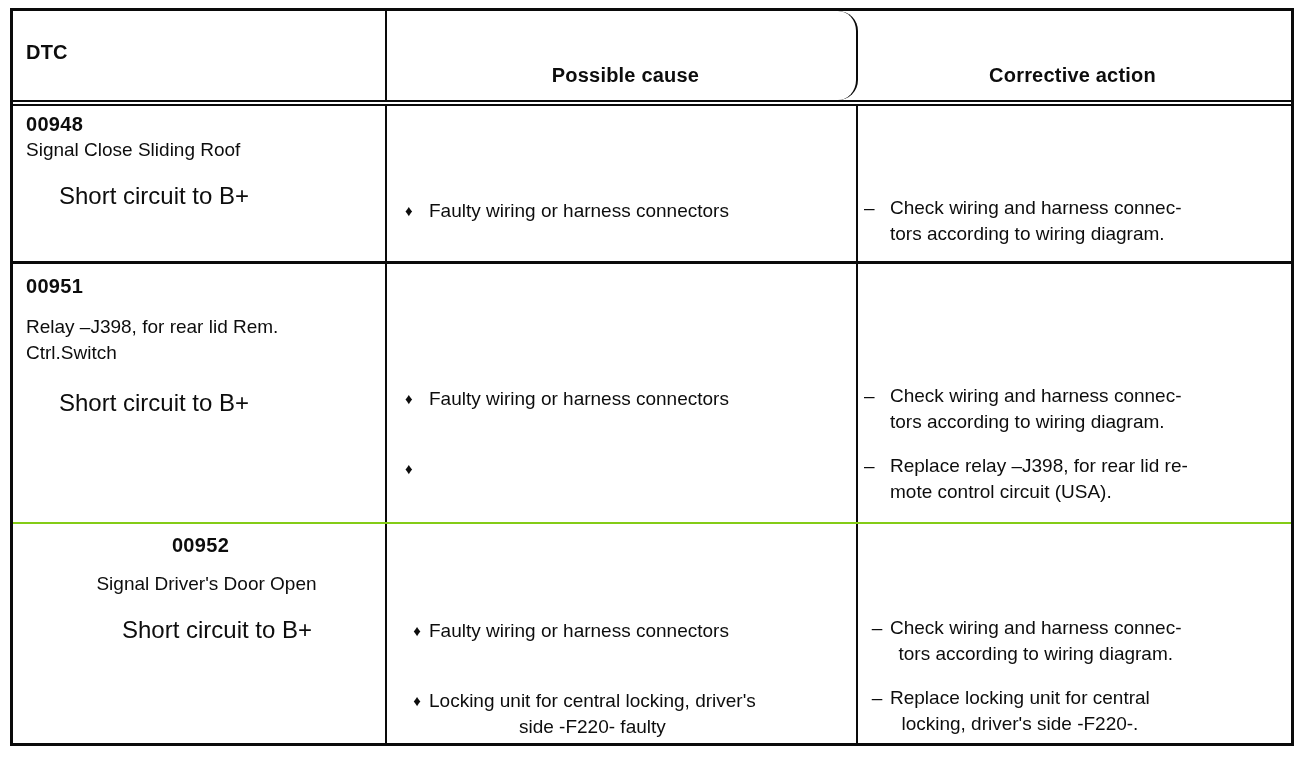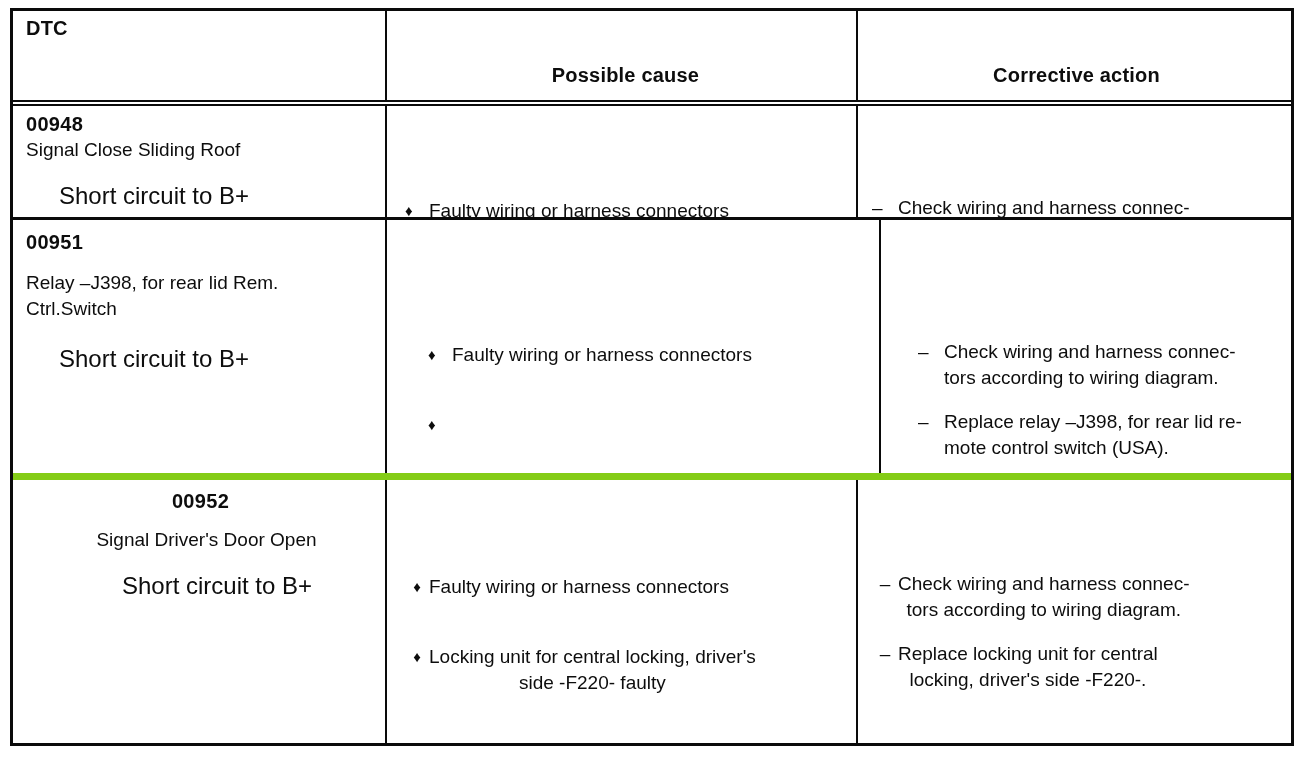--- a/index.html
+++ b/index.html
@@ -9,34 +9,34 @@
     color:#0d0d0d;
     -webkit-font-smoothing:antialiased;
   }
   .scan-table{
     position:absolute;left:10px;top:8px;width:1284px;height:738px;
     border:3px solid #0a0a0a;box-sizing:border-box;
     display:flex;flex-direction:column;background:#fff;
   }
   .trow{display:grid;grid-template-columns:374px 471px 1fr;box-sizing:border-box;}
   .trow.header{height:95px;border-bottom:6px double #0a0a0a;}
-  .trow.r1{height:114px;border-bottom:3px solid #0a0a0a;}
-  .trow.r2{height:260px;border-bottom:7px solid #84cc16;gap:23px;}
+  .trow.r1{height:158px;border-bottom:3px solid #0a0a0a;}
+  .trow.r2{height:260px;border-bottom:2px solid #84cc16;}
   .trow.r3{flex:1;text-align:center;}
   .cell{box-sizing:border-box;padding:0 10px 0 13px;overflow:hidden;}
   .c1{border-right:2px solid #0a0a0a;}
   .c2{border-right:2px solid #0a0a0a;padding-left:18px;}
-  .c3{padding-left:14px;}
+  .c3{padding-left:6px;}
 
   
-  .header .c1{display:flex;flex-direction:row;justify-content:space-between;
+  .header .c1{display:flex;flex-direction:column;justify-content:center;
     padding-top:6px;padding-bottom:12px;}
   .hdr-text{font-weight:700;font-size:20px;letter-spacing:.2px;}
   .header .c2,.header .c3{display:flex;align-items:flex-end;justify-content:center;
-    padding-bottom:13px;}
+    padding-bottom:13px;border-radius:20px;}
 
   
   .code{font-weight:700;font-size:20px;line-height:26px;letter-spacing:.3px;}
   .desc{font-size:19px;line-height:26px;white-space:pre-line;}
   .cond{font-size:24px;line-height:26px;padding-left:33px;}
   .r1 .c1{padding-top:5px;}
   .r1 .desc{}
   .r1 .cond{margin-top:20px;}
   .r2 .c1{padding-top:9px;}
   .r2 .desc{margin-top:15px;}
@@ -118,21 +118,21 @@
     </div>
     <div class="cell c3">
       <div class="item">
         <span class="marker">–</span>
         <span class="item-text">Check wiring and harness connec-
 tors according to wiring diagram.</span>
       </div>
       <div class="item">
         <span class="marker">–</span>
         <span class="item-text">Replace relay –J398, for rear lid re-
-mote control switch (USA).</span>
+mote control circuit (USA).</span>
       </div>
     </div>
   </div>
 
   <div class="trow r3">
     <div class="cell c1">
       <div class="code">00952</div>
       <div class="desc">Signal Driver's Door Open</div>
       <div class="cond">Short circuit to B+</div>
     </div>

